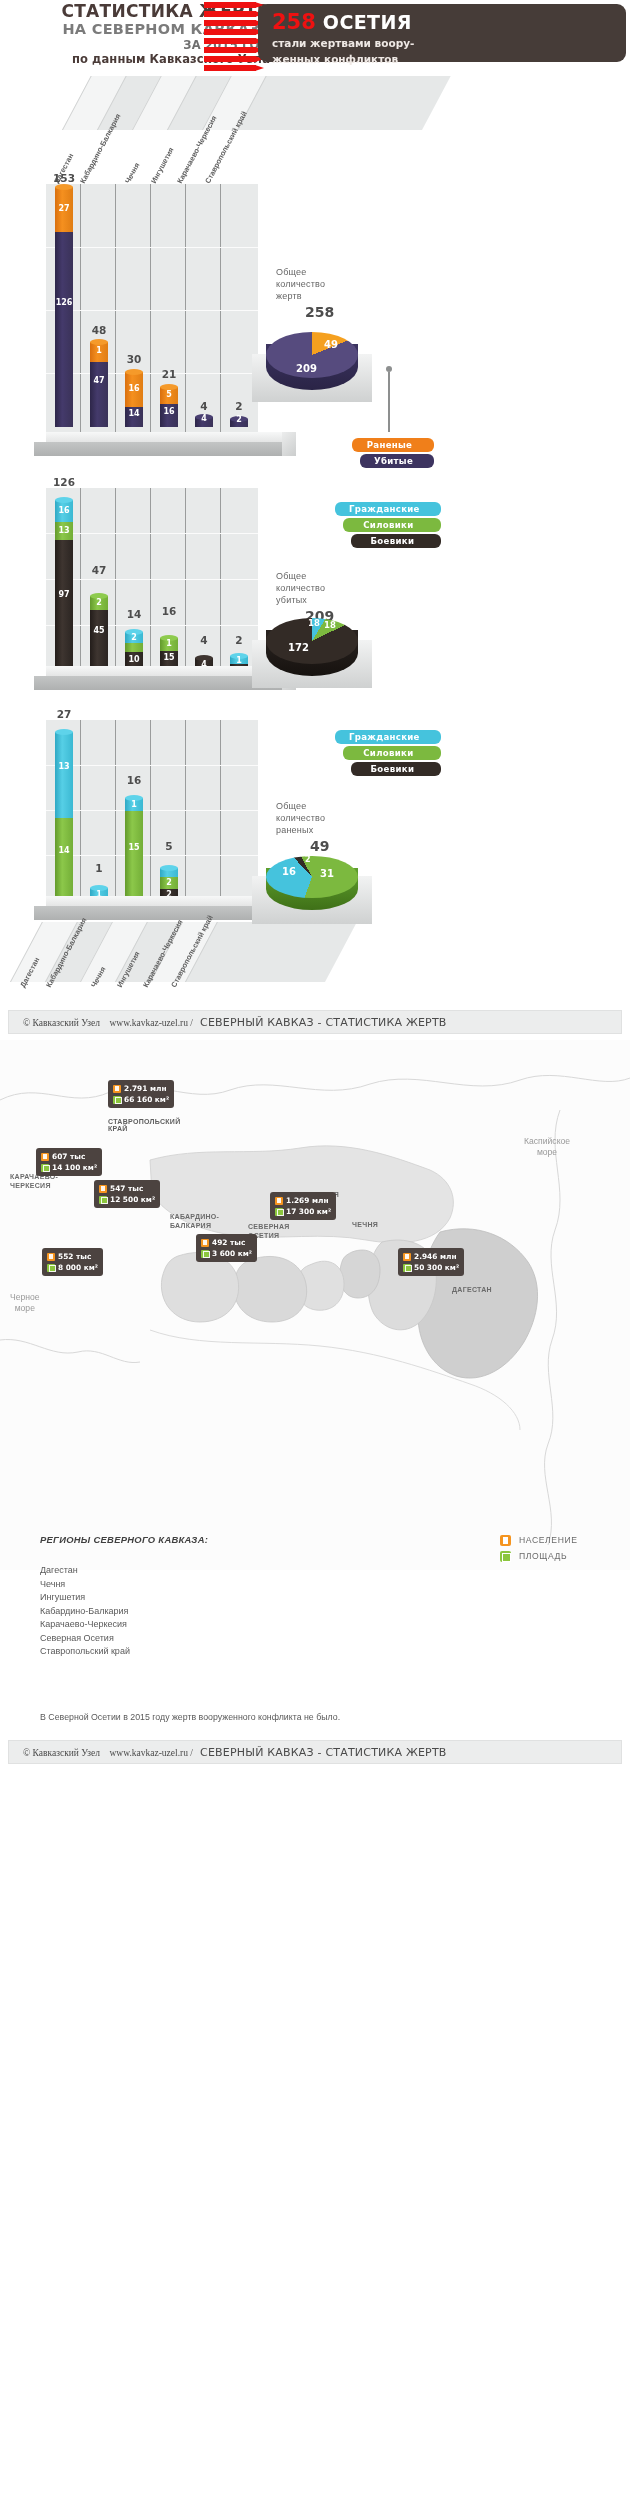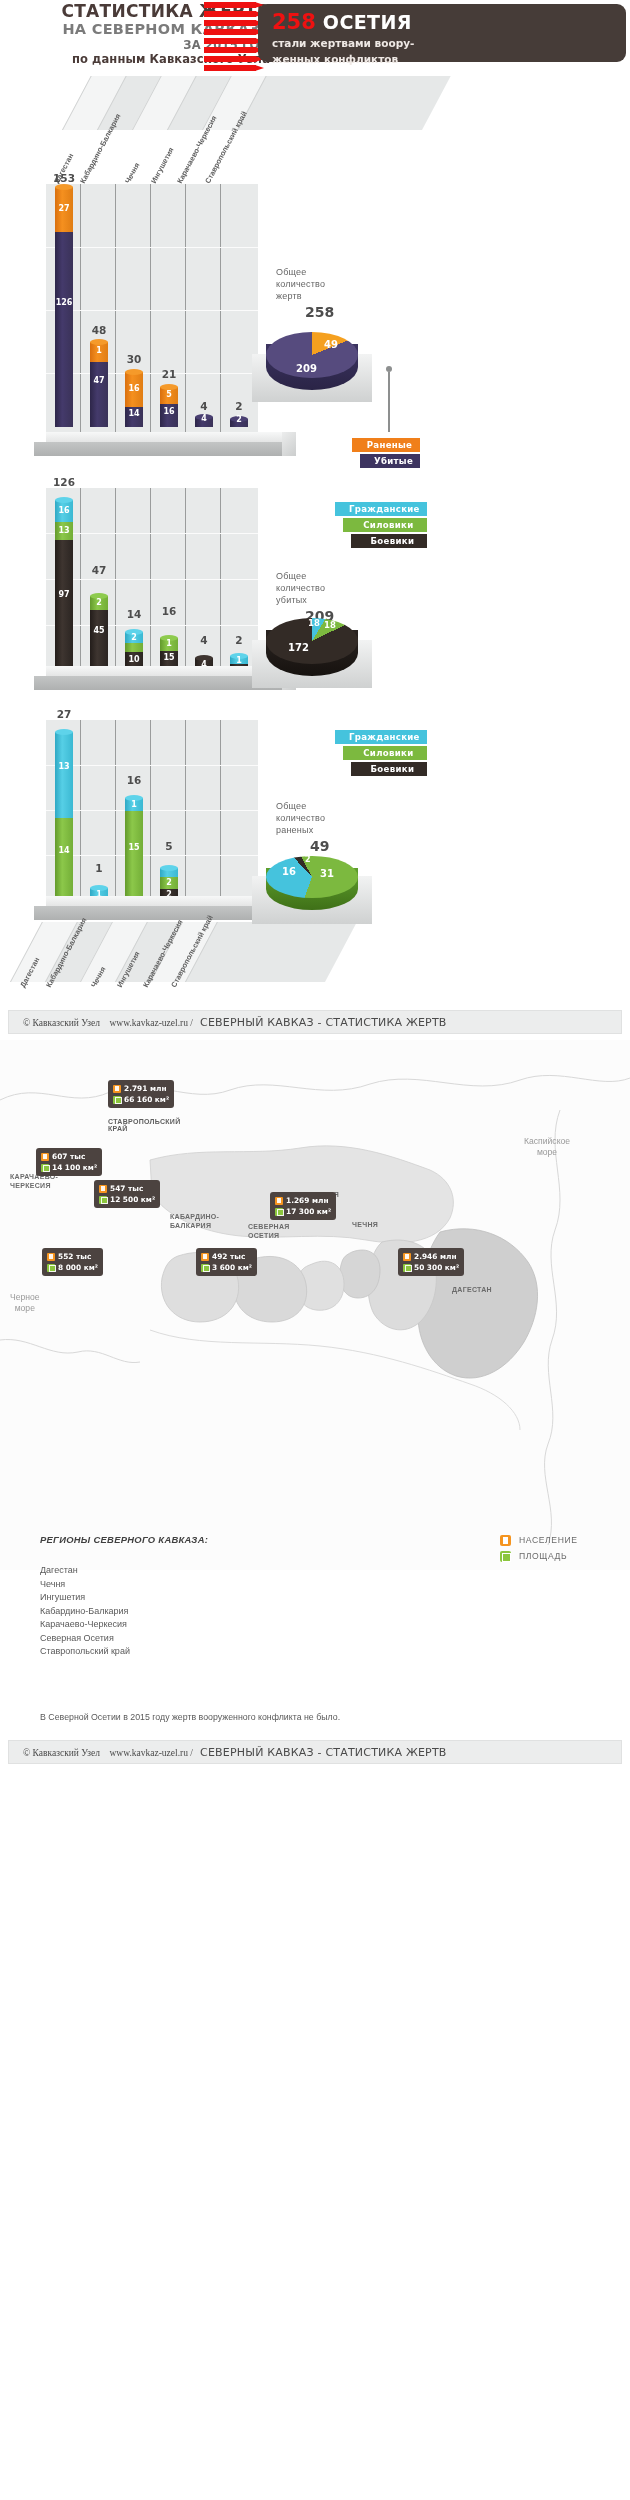--- a/index.html
+++ b/index.html
@@ -71,21 +71,21 @@
   .seg { position:absolute; width:18px; left:0; }
   .seg .cap { position:absolute; left:0; top:-3px; width:18px; height:6px; border-radius:50%; }
   .seg .lbl { position:absolute; width:18px; text-align:center; font-size:8px; font-weight:bold;
               color:#fff; font-family:"DejaVu Sans", sans-serif; }
   .bar-total { position:absolute; width:34px; text-align:center; font-size:10.5px; font-weight:bold;
                color:#4d4d4d; font-family:"DejaVu Sans", sans-serif; }
 
   
   .legend { position:absolute; }
   .chip { position:relative; height:14px; margin-bottom:2px; display:flex; align-items:center;
-          justify-content:center; padding:0 7px 0 14px; }
+          justify-content:center; padding:0 21px 0 14px;border-radius:6px; }
   .chip:before { content:""; position:absolute; left:-7px; top:0; width:0; height:0;
                  border-top:7px solid transparent; border-bottom:7px solid transparent; }
   .chip span { font-size:8.6px; font-weight:bold; color:#ffffff; letter-spacing:0.3px;
                font-family:"DejaVu Sans", sans-serif; }
   .chip-dot { position:absolute; border-radius:50%; background:#8d8f8f; width:6px; height:6px; }
   .chip-stem { position:absolute; width:2px; background:#8d8f8f; }
 
   
   .pietitle { position:absolute; font-size:9px; color:#666; line-height:12px; letter-spacing:0.2px; }
   .pienum { position:absolute; font-size:14px; font-weight:bold; color:#4d4d4d;
@@ -680,21 +680,21 @@
         <div class="co-row">
             <span class="co-ico pop"></span>
           <span class="co-txt">552 тыс</span>
           </div>
         <div class="co-row">
             <span class="co-ico area"></span>
           <span class="co-txt">8 000 км²</span>
           </div>
       </div>
 
-      <div class="callout-box" style="left:196px; top:208px;">
+      <div class="callout-box" style="left:196px; top:194px;">
         <div class="co-row">
             <span class="co-ico pop"></span>
           <span class="co-txt">492 тыс</span>
           </div>
         <div class="co-row">
             <span class="co-ico area"></span>
           <span class="co-txt">3 600 км²</span>
           </div>
       </div>
 

